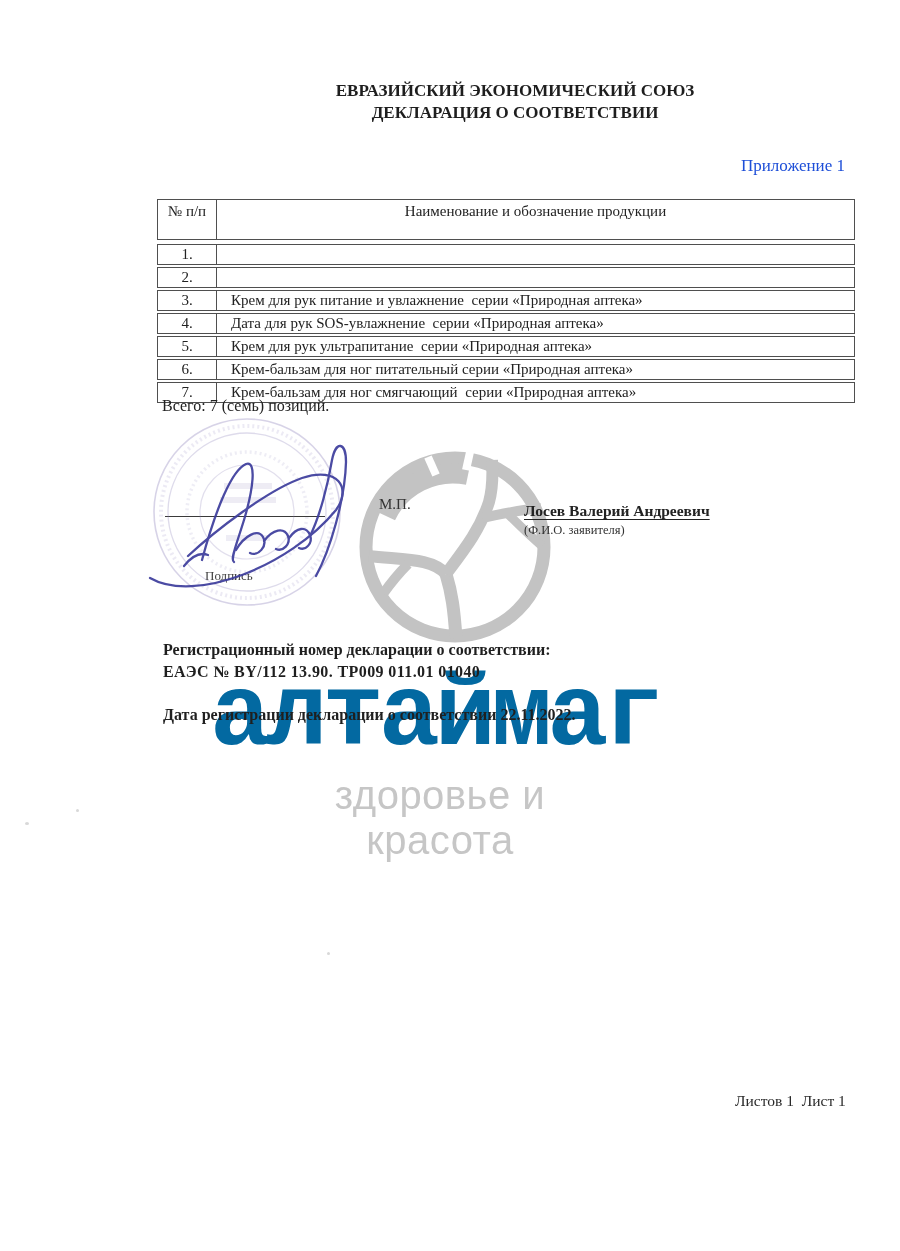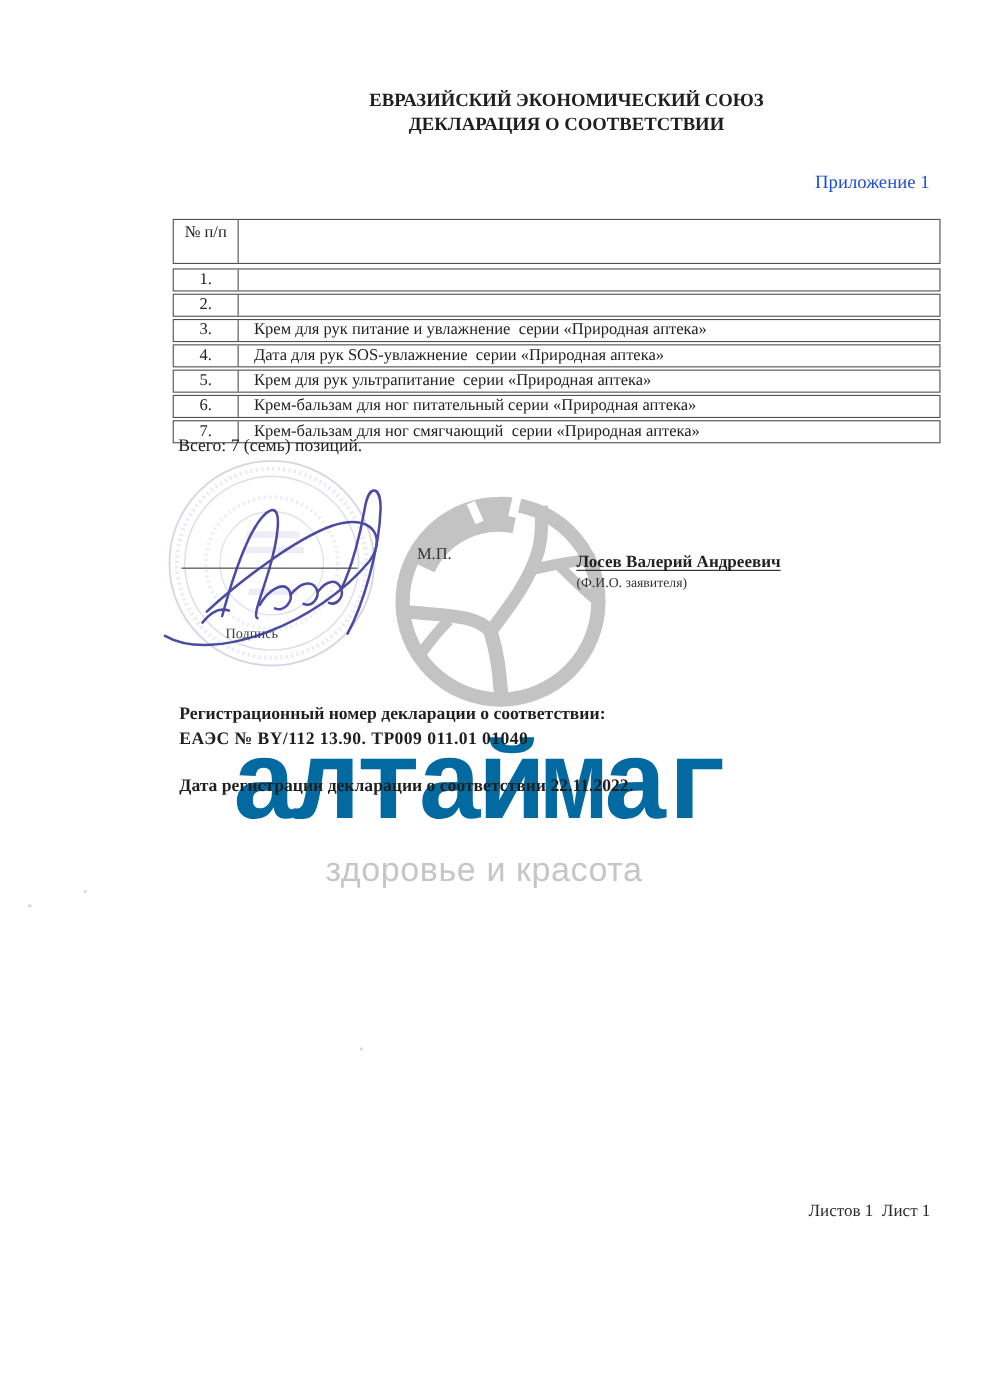--- a/index.html
+++ b/index.html
@@ -34,21 +34,21 @@
   
   .reg{left:163px;top:641px;z-index:2;font-weight:bold;color:#1f1f1f;}
   .reg-line1{font-size:16px;}
   .reg-line2{font-size:16px;margin-top:4px;letter-spacing:.4px;}
   .date-line{left:163px;top:706px;font-size:16px;font-weight:bold;color:#1f1f1f;z-index:2;}
   
   .wm-brand{left:210px;top:666px;font-family:Liberation Mono, monospace;
     font-weight:bold;font-size:102px;line-height:1;letter-spacing:-5px;
     color:#0369a1;z-index:0;}
   .wm-tagline{left:270px;top:773px;width:340px;text-align:center;
-    font-family:"Liberation Sans",sans-serif;font-size:31px;color:#c6c6c6;
+    font-family:"Liberation Sans",sans-serif;font-size:40px;color:#c6c6c6;
     letter-spacing:.5px;z-index:0;}
   .tree-logo{left:352px;top:444px;width:206px;height:206px;z-index:0;}
   
   .footer{left:735px;top:1092px;font-size:15.5px;color:#2a2a2a;z-index:1;white-space:pre;}
   
   .speck{background:#d8d8d8;border-radius:50%;z-index:0;}
   .sp1{left:25px;top:822px;width:4px;height:3px;}
   .sp2{left:76px;top:809px;width:3px;height:3px;}
   .sp3{left:327px;top:952px;width:3px;height:3px;}
 </style>
@@ -82,20 +82,21 @@
 <div class="abs doc-title">
   <div>ЕВРАЗИЙСКИЙ ЭКОНОМИЧЕСКИЙ СОЮЗ</div>
   <div>ДЕКЛАРАЦИЯ О СООТВЕТСТВИИ</div>
 </div>
 
 <div class="abs annex">Приложение 1</div>
 
 <div class="abs tbl">
   <div class="tbl-header">
     <div class="cell-num">№ п/п</div>
+    <div class="cell-name">Наименование и обозначение продукции</div>
   </div>
   <div class="tbl-row">
     <div class="cell-num">1.</div>
   </div>
   <div class="tbl-row">
     <div class="cell-num">2.</div>
   </div>
   <div class="tbl-row">
     <div class="cell-num">3.</div>
     <div class="cell-name">Крем для рук питание и увлажнение  серии «Природная аптека»</div>

